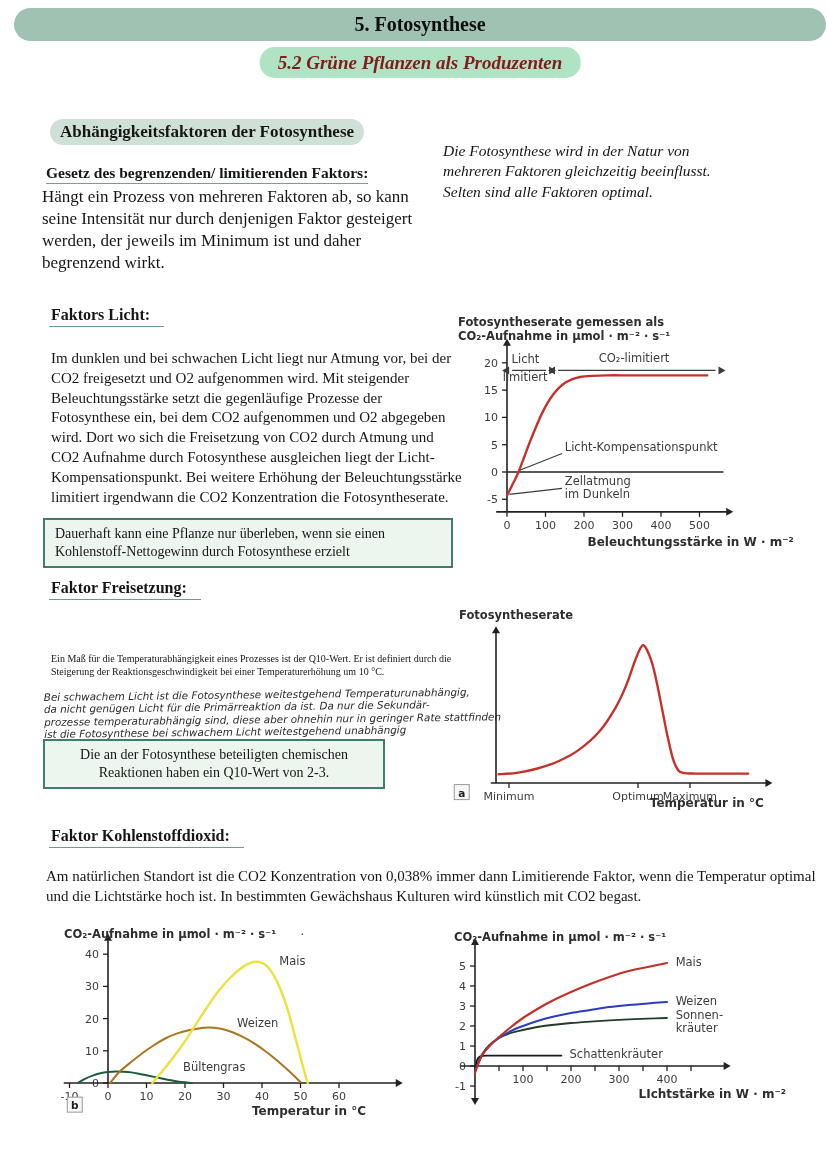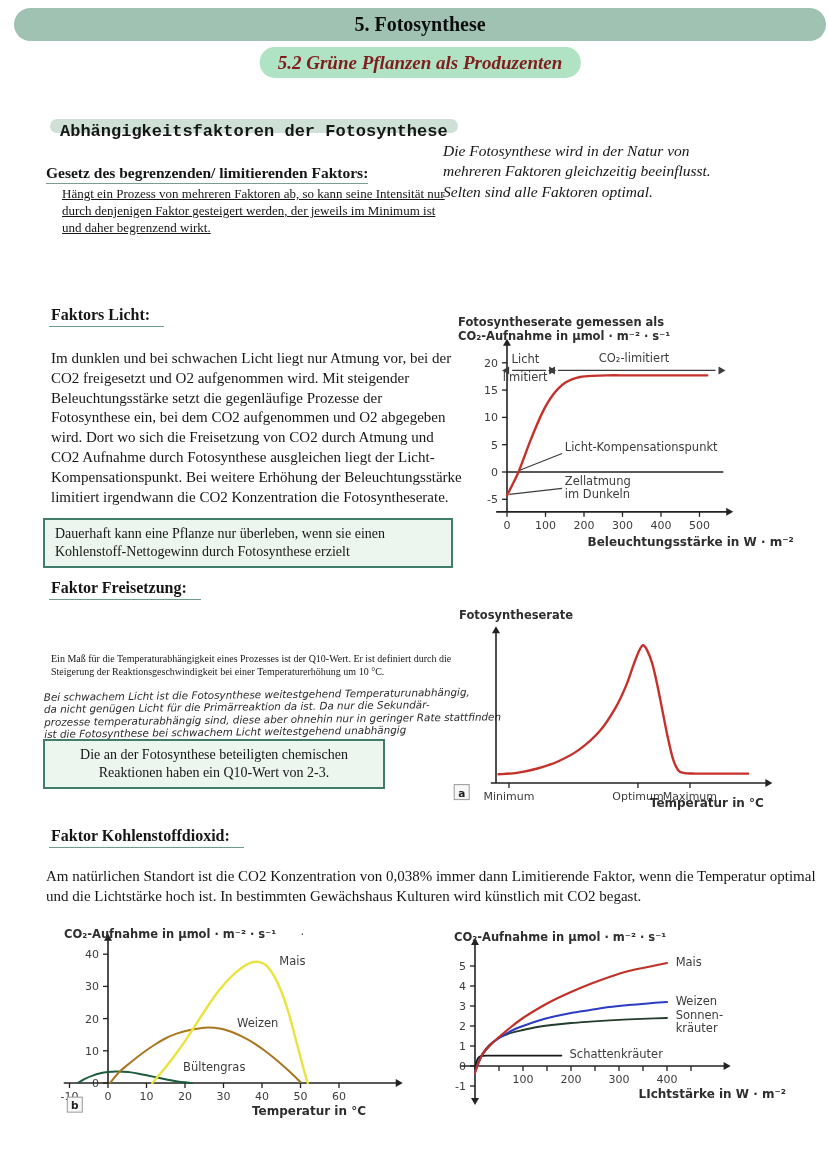--- a/index.html
+++ b/index.html
@@ -4,26 +4,26 @@
 <style>
   html,body{margin:0;padding:0;background:#ffffff;}
   .page{position:relative;width:828px;height:1171px;background:#ffffff;overflow:hidden;
         font-family:"Liberation Serif",serif;color:#161616;margin-left:6px;}
   .abs{position:absolute;}
   
   .banner1{left:8px;top:8px;width:812px;height:33px;background:#9fc2b2;border-radius:17px;
            text-align:center;line-height:33px;font-size:20px;font-weight:bold;color:#0d0d0d;}
   .banner2{left:50%;transform:translateX(-50%);top:47px;height:31px;background:#b0e3c4;border-radius:15px;
            padding:0 18px;line-height:31px;font-size:19px;font-weight:bold;font-style:italic;color:#7f1d1d;white-space:nowrap;}
-  .section-pill{left:44px;top:119px;height:14px;background:#cfe0d6;border-radius:13px;padding:0 10px;
-           line-height:26px;font-size:17px;font-weight:bold;white-space:nowrap;font-family:Liberation Mono, monospace;}
+  .section-pill{left:44px;top:119px;height:26px;background:#cfe0d6;border-radius:13px;padding:0 10px;
+           line-height:26px;font-size:17px;font-weight:bold;white-space:nowrap;}
   .intro{left:437px;top:141px;width:385px;font-style:italic;font-size:15.5px;line-height:1.32;white-space:pre-line;}
   .h-underline{font-weight:bold;font-size:15.5px;border-bottom:1.5px solid #7d9c8d;padding-bottom:1px;display:inline-block;}
   .law-heading{left:40px;top:164px;}
-  .law-body{left:56px;top:186px;width:394px;font-size:13px;line-height:1.3;text-decoration:underline;}
+  .law-body{left:36px;top:186px;width:394px;font-size:17px;line-height:1.3;}
   .faktor{font-weight:bold;font-size:16px;border-bottom:1.5px solid #6f9c88;padding:0 14px 2px 2px;display:inline-block;}
   .licht-heading{left:43px;top:306px;}
   .licht-body{left:45px;top:349px;width:412px;font-size:15px;line-height:1.32;}
   .note-box{background:#edf5ef;border:2px solid #417d6b;font-size:14px;line-height:1.3;padding:5px 10px;}
   .box1{left:37px;top:518px;width:386px;}
   .temp-heading{left:43px;top:579px;}
   .temp-body{left:45px;top:652px;width:430px;font-size:10px;line-height:1.32;}
   .hand{left:38px;top:688px;width:478px;font-family:"DejaVu Sans",sans-serif;font-style:italic;
         font-size:10.4px;line-height:1.18;color:#2b2b2b;white-space:pre-line;transform:rotate(-0.7deg);}
   .box2{left:37px;top:739px;width:318px;text-align:center;}

